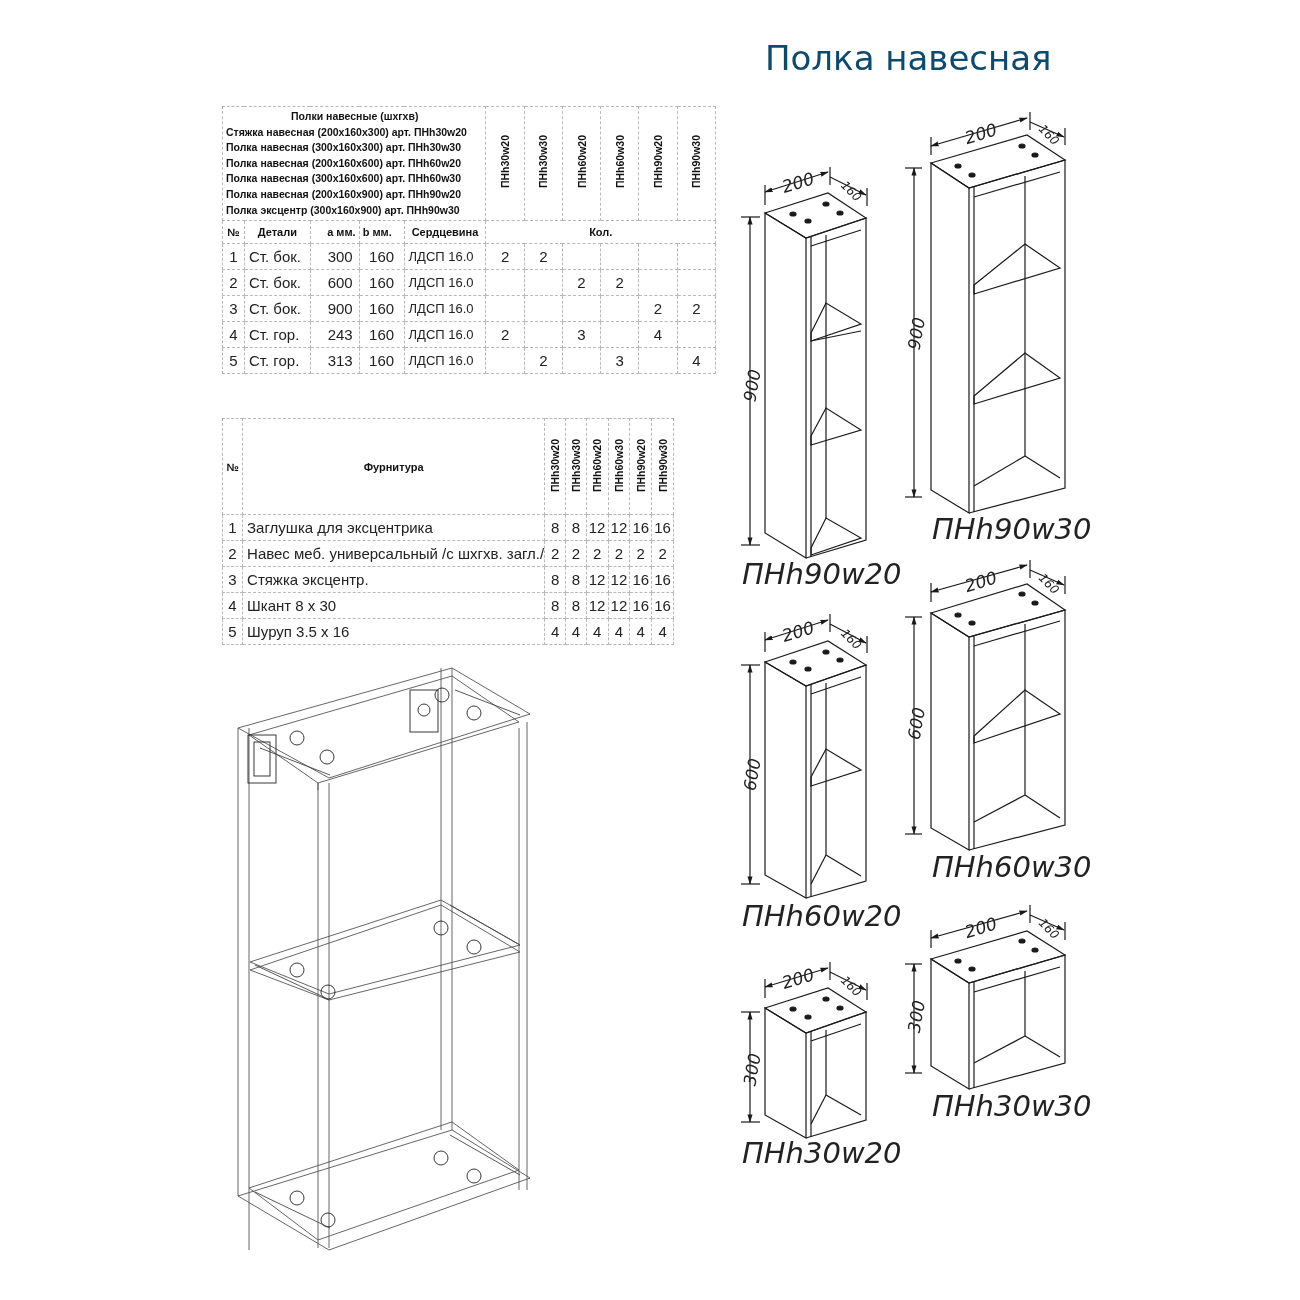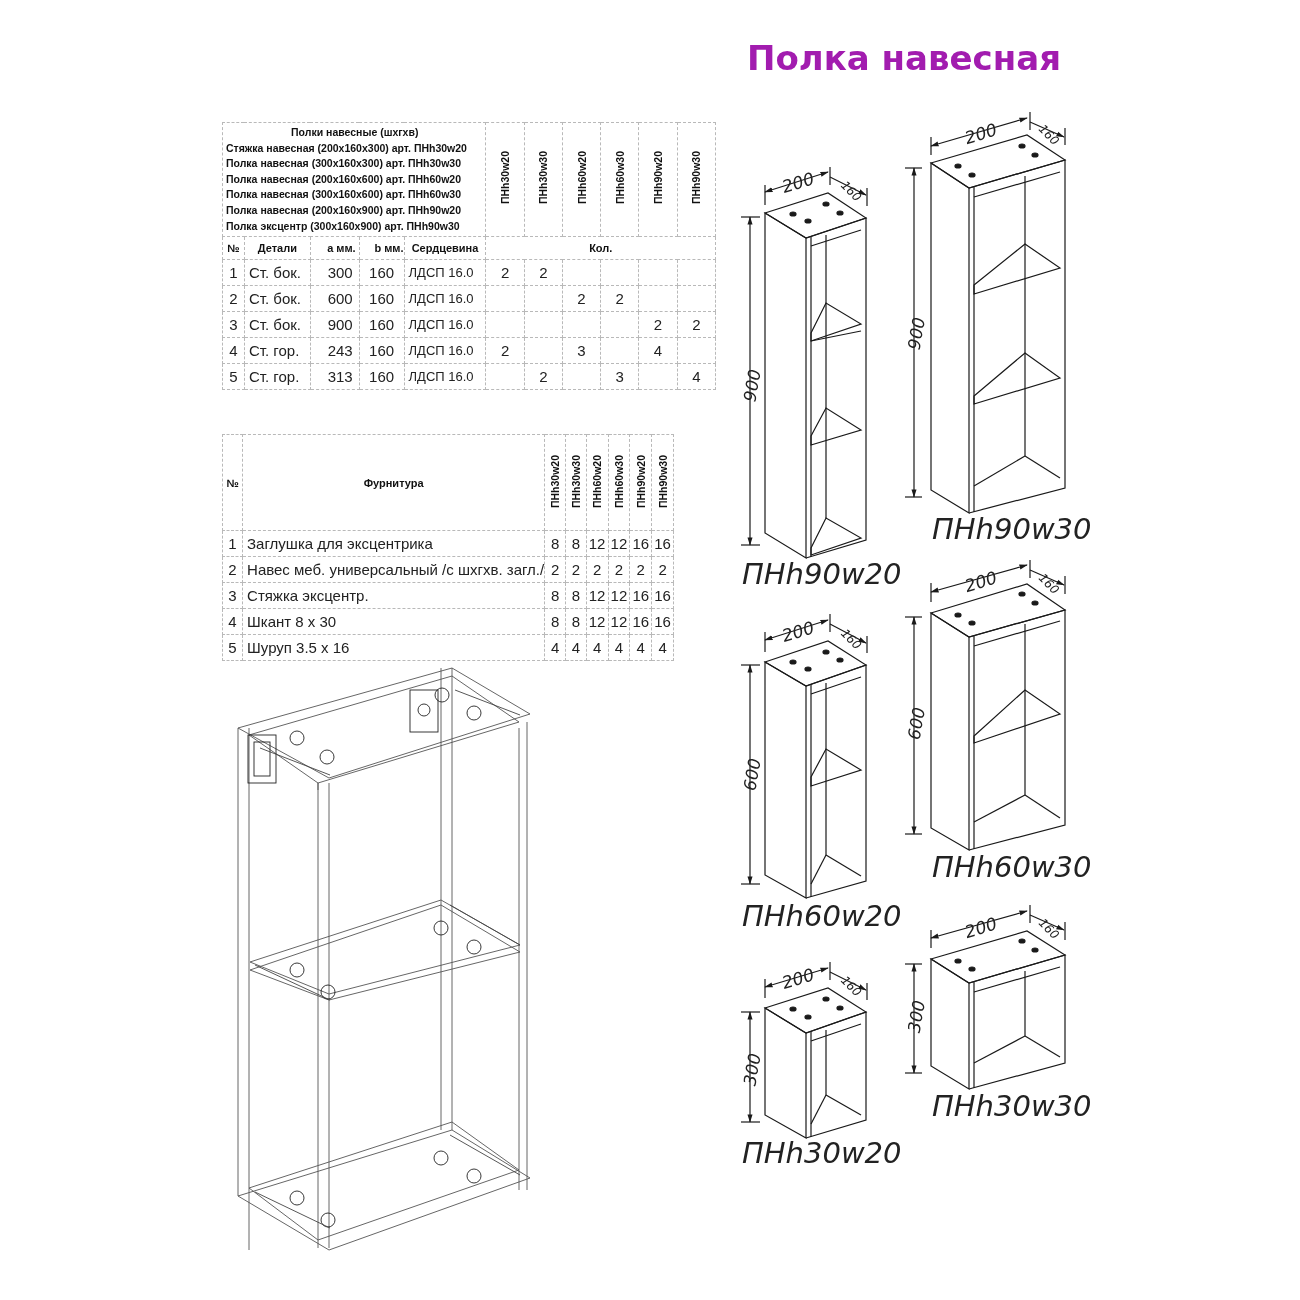--- a/index.html
+++ b/index.html
@@ -1,18 +1,18 @@
 <!DOCTYPE html>
 <html><head>
 <meta charset="utf-8">
 <style>
   html, body { margin:0; padding:0; background:#ffffff; }
   body { width:1300px; height:1300px; position:relative; overflow:hidden; font-family:"Liberation Sans", sans-serif; color:#111; }
-  .title { position:absolute; left:747px; top:38px; font-size:34px; font-weight:bold; font-family:"DejaVu Sans", sans-serif; letter-spacing:0px; color:#a21caf; }
-  table { border-collapse:collapse; position:absolute;margin-top:16px; }
+  .title { position:absolute; left:765px; top:38px; font-size:34px; font-weight:normal; font-family:"DejaVu Sans", sans-serif; letter-spacing:0px; color:#0c4a6e; }
+  table { border-collapse:collapse; position:absolute; }
   td, th { border:1px dashed #b9b9b9; padding:0; font-family:"Liberation Sans", sans-serif; }
   .t1 { left:222px; top:106px; width:494px; }
   .t1 .desc { font-size:10.5px; font-weight:bold; line-height:15.6px; padding:2px 2px 2px 3px; white-space:nowrap; vertical-align:top; }
   .t1 .desc .h { text-align:center; display:block; }
   .vert { writing-mode:vertical-rl; transform:rotate(180deg); font-size:10.5px; font-weight:bold; white-space:nowrap; }
   .t1 .vcell { width:38px; text-align:center; vertical-align:middle; height:113px; }
   .t1 .vcell .vert { display:inline-block; }
   .t1 .hdr td { font-size:11px; font-weight:bold; height:22px; text-align:center; }
   .t1 .row td { font-size:15px; height:25px; text-align:center; color:#222; }
   .t1 .row td.lds { font-size:13px; text-align:left; padding-left:4px; }
@@ -47,21 +47,21 @@
     <td class="vcell"><span class="vert">ПНh30w30</span></td>
     <td class="vcell"><span class="vert">ПНh60w20</span></td>
     <td class="vcell"><span class="vert">ПНh60w30</span></td>
     <td class="vcell"><span class="vert">ПНh90w20</span></td>
     <td class="vcell"><span class="vert">ПНh90w30</span></td>
   </tr>
   <tr class="hdr">
     <td style="width:21px">№</td>
     <td style="width:65px">Детали</td>
     <td style="width:45px;text-align:right;padding-right:3px">а мм.</td>
-    <td style="width:41px;text-align:right;padding-left:3px">b мм.</td>
+    <td style="width:41px;text-align:left;padding-left:3px">b мм.</td>
     <td style="width:81px">Сердцевина</td>
     <td colspan="6">Кол.</td>
   </tr>
   <tr class="row">
     <td>1</td>
     <td class="lft">Ст. бок.</td>
     <td class="rgt">300</td>
     <td>160</td>
     <td class="lds">ЛДСП 16.0</td>
     <td>2</td>

